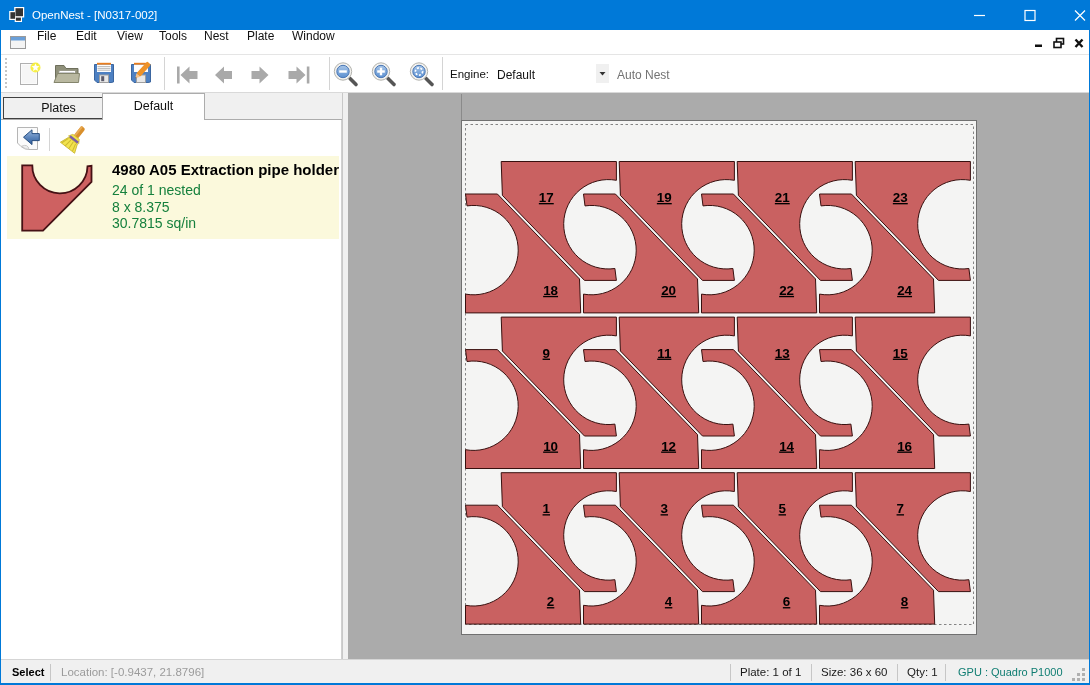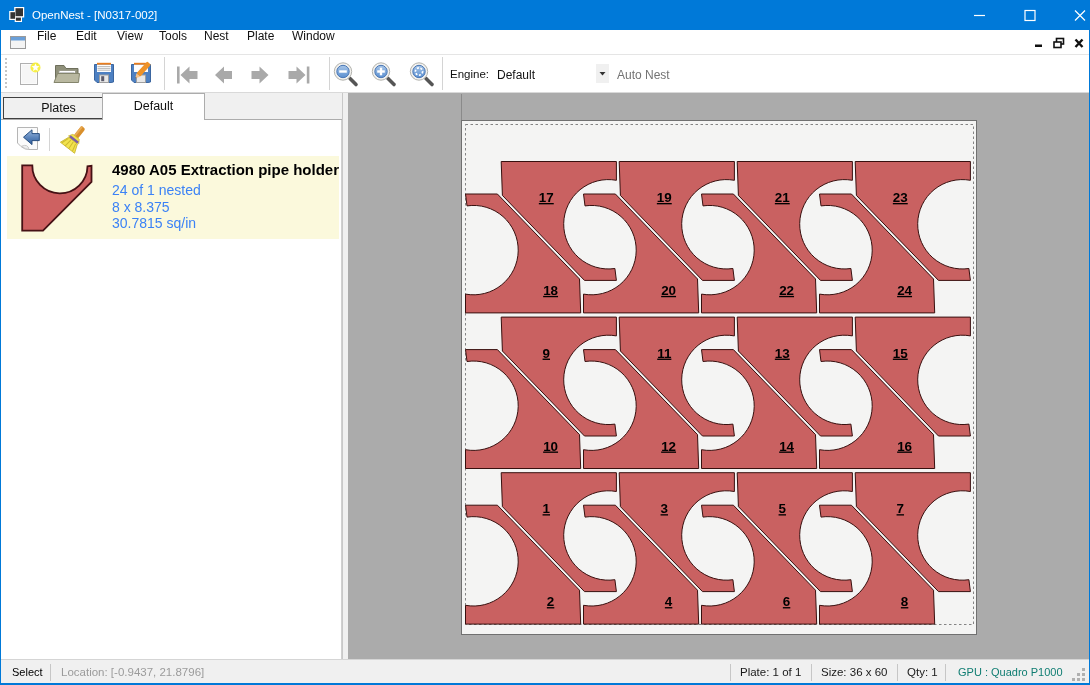--- a/index.html
+++ b/index.html
@@ -17,21 +17,21 @@
   
   #tabstrip{left:1px;top:93px;width:341px;height:26px;background:#f0f0f0;}
   #panelbody{left:1px;top:119px;width:341px;height:540px;background:#ffffff;border-right:1px solid #d0d0d0;box-sizing:border-box;}
   #tabPlates{left:3px;top:97px;width:111px;height:22px;background:#f0f0f0;border:1px solid #404040;box-sizing:border-box;font-size:12.5px;text-align:center;line-height:21px;color:#111;}
   #tabDrawings{left:102px;top:93px;width:103px;height:27px;background:#fff;border:1px solid #acacac;border-bottom:none;box-sizing:border-box;font-size:12.5px;text-align:center;line-height:25px;color:#111;z-index:3;}
   #tabline{left:1px;top:119px;width:341px;height:1px;background:#acacac;}
   #tabline2{left:103px;top:119px;width:101px;height:1px;background:#fff;z-index:4;}
   
   #item{left:7px;top:156px;width:332px;height:83px;background:#fbf9dc;}
   #itemtitle{left:112px;top:161px;font-size:15px;font-weight:bold;color:#000;}
-  .itemgray{left:112px;font-size:14px;color:#3b82f6;}
+  .itemgray{left:112px;font-size:14px;color:#15803d;}
   
   #splitter{left:342px;top:93px;width:6px;height:566px;background:#f0f0f0;border-left:1px solid #c8c8c8;box-sizing:border-box;}
   
   #canvas{left:348px;top:93px;width:742px;height:566px;background:#ababab;}
   
   #statusbar{left:0;top:659px;width:1090px;height:26px;background:#f0f0f0;border-top:1px solid #d5d5d5;box-sizing:border-box;}
   .st{top:666px;font-size:11.5px;color:#1a1a1a;}
   .stsep{top:664px;width:1px;height:17px;background:#c6c6c6;}
   
   #bl{left:0;top:30px;width:1px;height:655px;background:#0079d8;}
@@ -273,21 +273,21 @@
 <text x="316.3" y="420.2">3</text>
 <text x="320.6" y="513.1">4</text>
 <text x="434.3" y="420.2">5</text>
 <text x="438.6" y="513.1">6</text>
 <text x="552.3" y="420.2">7</text>
 <text x="556.6" y="513.1">8</text>
 </g>
 </svg>
 
 <div class="abs" id="statusbar"></div>
-<div class="abs st" style="left:12px;font-weight:normal;font-size:11px;color:#000">Select</div>
+<div class="abs st" style="left:12px;font-weight:bold;font-size:11px;color:#000">Select</div>
 <div class="abs stsep" style="left:50px"></div>
 <div class="abs st" style="left:61px;color:#9b9b9b">Location: [-0.9437, 21.8796]</div>
 <div class="abs stsep" style="left:730px"></div>
 <div class="abs st" style="left:740px">Plate: 1 of 1</div>
 <div class="abs stsep" style="left:811px"></div>
 <div class="abs st" style="left:821px">Size: 36 x 60</div>
 <div class="abs stsep" style="left:897px"></div>
 <div class="abs st" style="left:907px">Qty: 1</div>
 <div class="abs stsep" style="left:945px"></div>
 <div class="abs st" style="left:958px;font-size:11px;color:#0f7d72">GPU : Quadro P1000</div>

